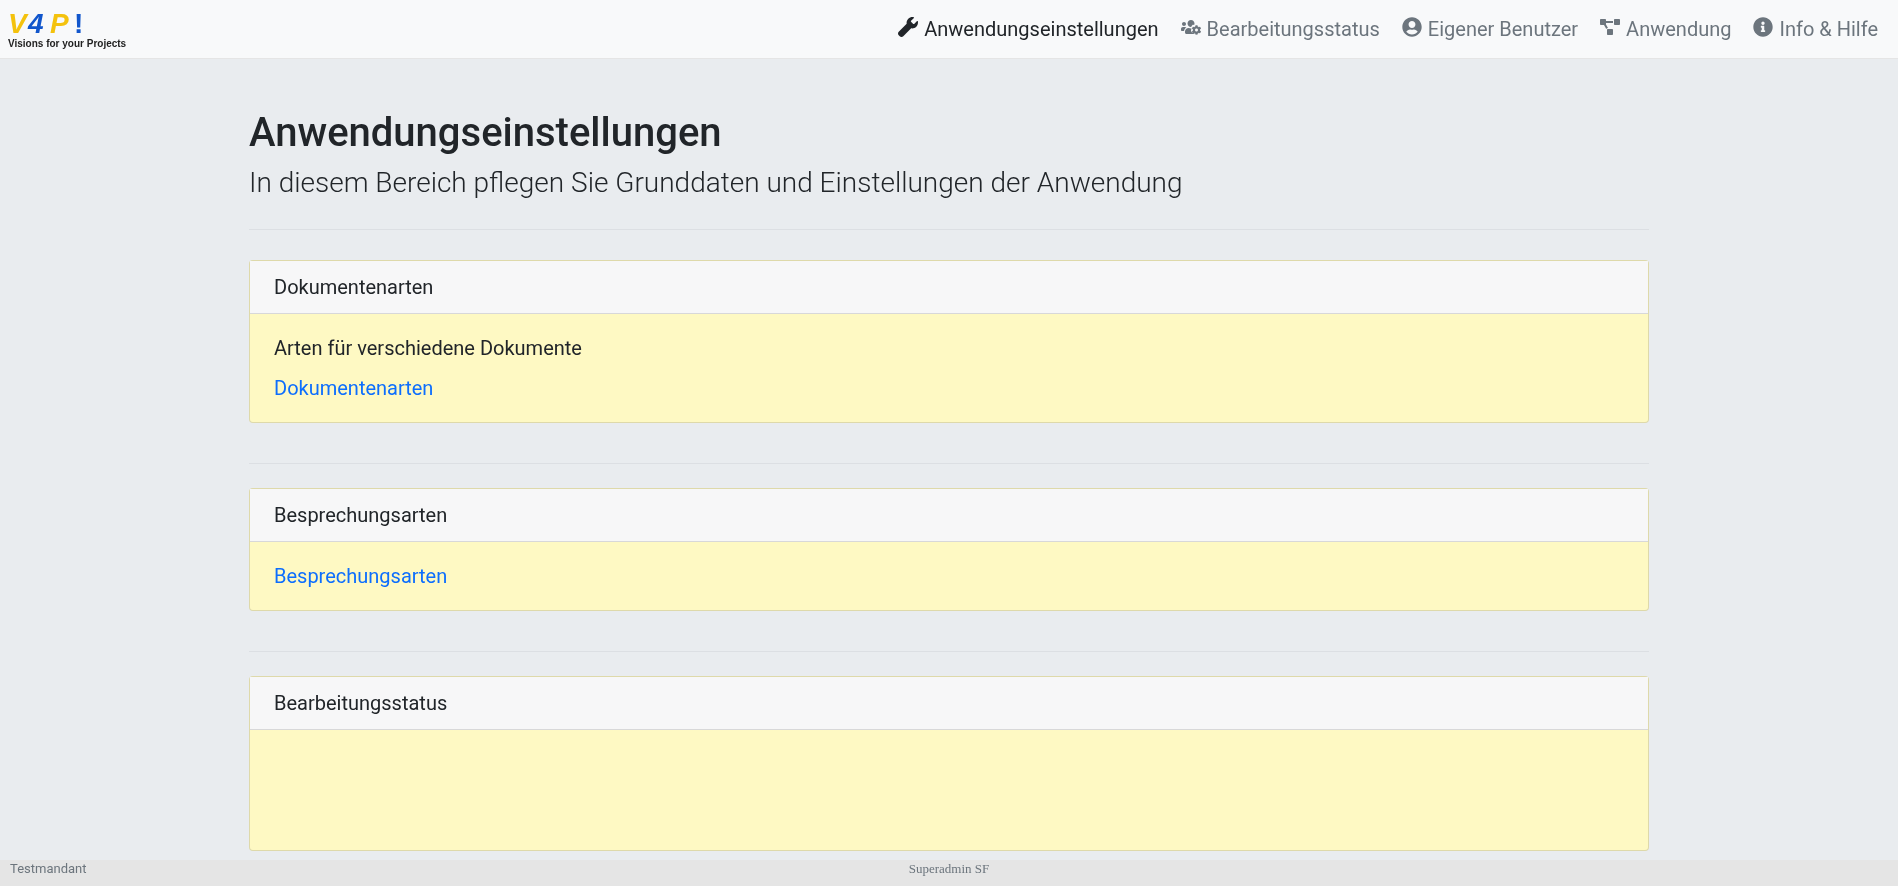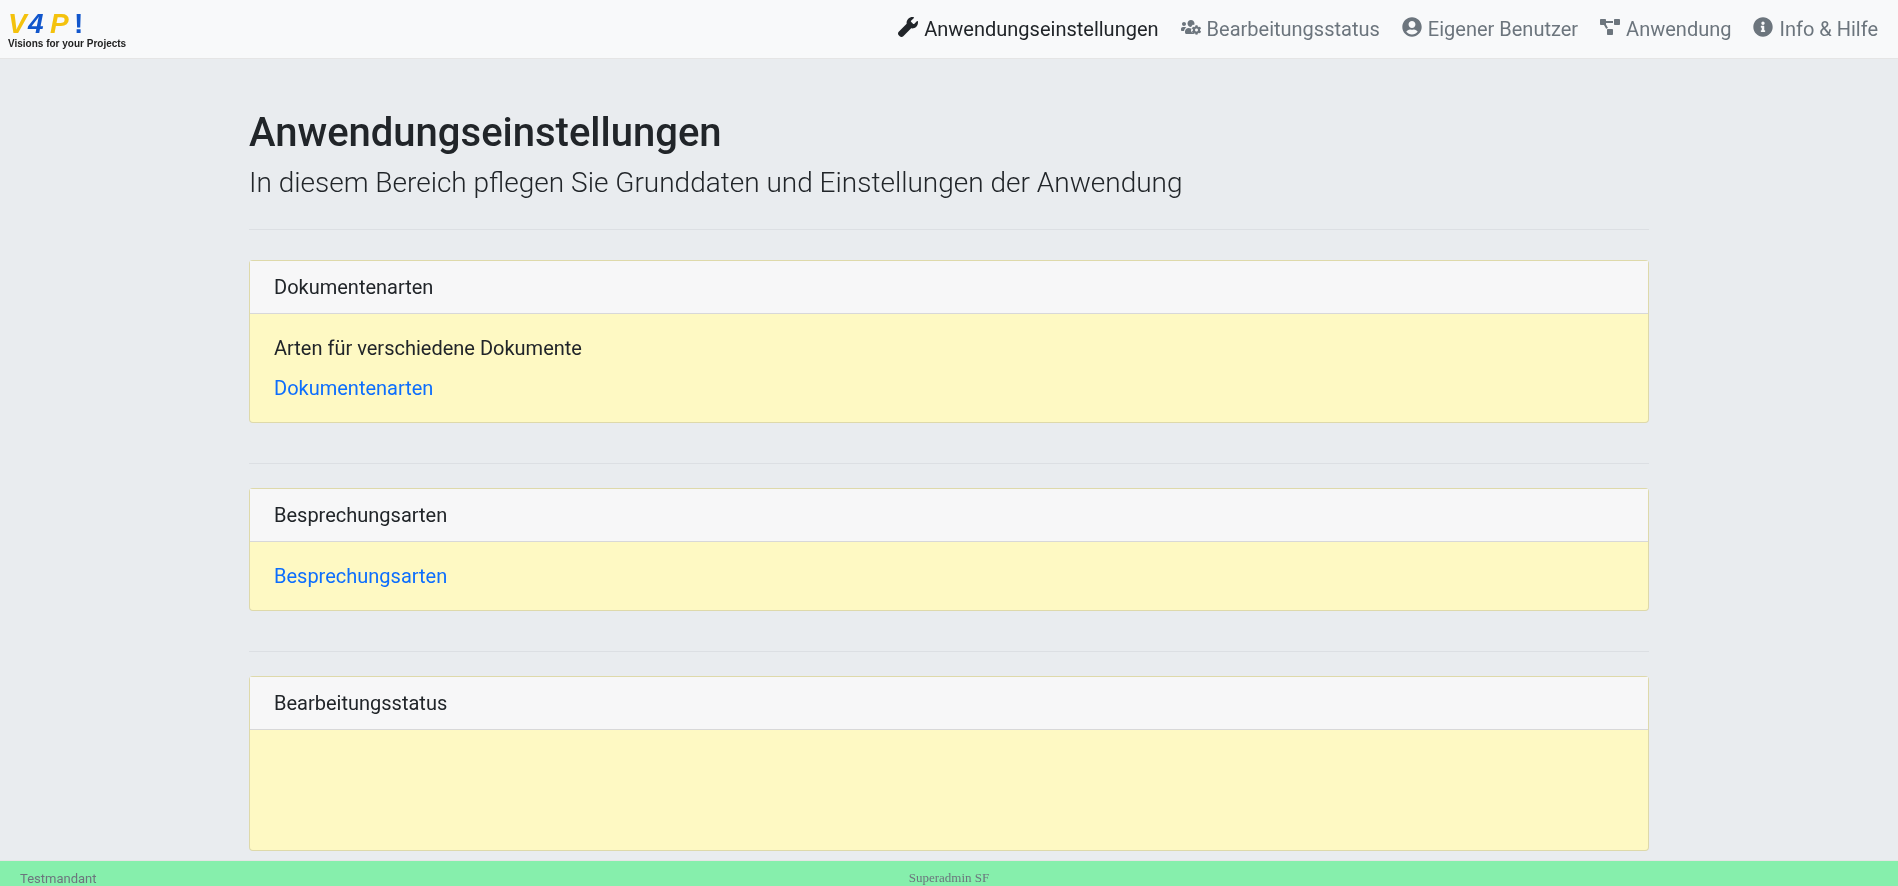--- a/index.html
+++ b/index.html
@@ -118,27 +118,27 @@
       border: none;
       border-top: 1px solid #dcdfe3;
       margin: 24px 0;
     }
     .footer {
       position: absolute;
       bottom: 0;
       left: 0;
       right: 0;
       height: 26px;
-      background: #86efac;
+      background: #e5e5e5;
       border-top: 1px solid #e5e5e5;
       display: flex;
-      align-items: flex-end;
+      align-items: flex-start;
       font-size: 13px;
       color: #6c757d;
-      padding: 0 20px;
+      padding: 0 10px;
     }
     .footer-left {
       flex: 0 0 auto;
     }
     .footer-center {
       position: absolute;
       left: 50%;
       transform: translateX(-50%);
       font-family: Liberation Serif, serif;
     }

